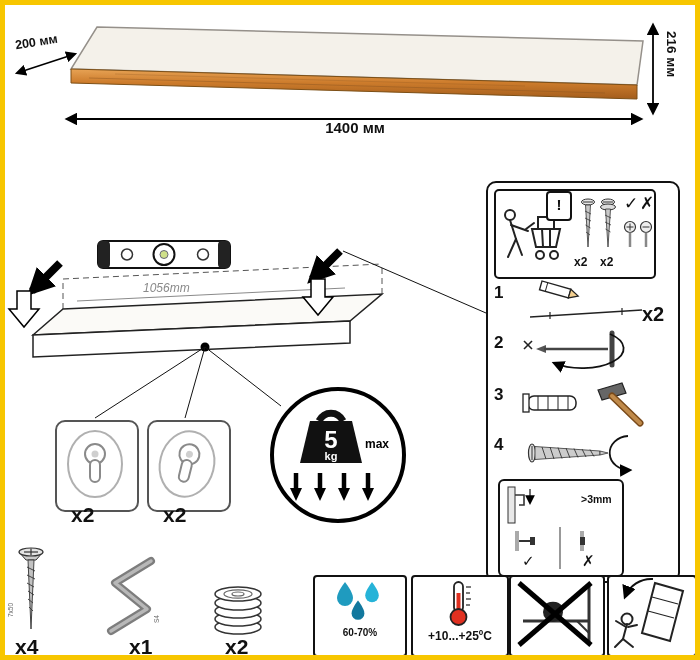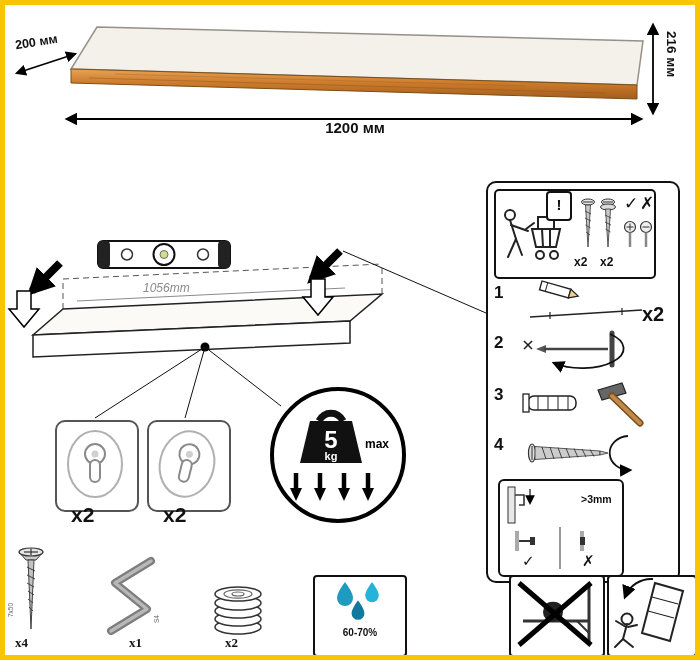--- a/index.html
+++ b/index.html
@@ -5,21 +5,21 @@
   html,body{margin:0;padding:0;background:#fff;}
   #sheet{position:relative;width:700px;height:660px;box-sizing:border-box;border:5px solid #f7c600;
          background:#fff;font-family:"Liberation Sans","DejaVu Sans",sans-serif;color:#111;overflow:hidden;}
   .abs{position:absolute;}
   .b{font-weight:bold;}
   svg{display:block;overflow:visible;}
   .panelbox{border:2.5px solid #111;border-radius:10px;background:#fff;}
   .ibox{border:2px solid #111;border-radius:5px;background:#fff;}
   .softbox{border:2px solid #555;border-radius:10px;background:#fff;}
   .qty-lg{font-weight:bold;font-size:21px;}
-  .qty-md{font-weight:bold;font-size:13px;font-family:Liberation Serif, serif;}
+  .qty-md{font-weight:bold;font-size:21px;}
   .qty-sm{font-weight:bold;font-size:12px;}
   .checkmark{font-weight:bold;font-size:17px;line-height:1;}
   .tinyrot{font-size:6.5px;color:#666;transform:rotate(-90deg);transform-origin:0 0;white-space:nowrap;}
   .stepnum{font-weight:bold;font-size:17px;}
   .condlabel{position:absolute;left:0;right:0;text-align:center;font-weight:bold;}
 </style>
 </head>
 <body>
 
 <div id="sheet">
@@ -43,21 +43,21 @@
   <svg class="abs" style="left:0;top:4px;" width="690" height="148" viewBox="0 0 690 148">
     <line x1="12" y1="64" x2="70" y2="45" stroke="#000" stroke-width="1.6" marker-start="url(#ah)" marker-end="url(#ah)"></line>
     <polygon points="92,18 638,32 632,76 66,60" fill="#f4f1ea" stroke="#95908a" stroke-width="1.5"></polygon>
     <polygon points="66,60 632,76 632,90 66,74" fill="url(#wood)" stroke="#7c4f16" stroke-width="1"></polygon>
     <line x1="84" y1="69" x2="600" y2="84" stroke="#8a5420" stroke-width="1" opacity="0.45"></line>
     <line x1="110" y1="65" x2="520" y2="77" stroke="#8a5420" stroke-width="0.8" opacity="0.35"></line>
     <line x1="62" y1="110" x2="636" y2="110" stroke="#000" stroke-width="1.8" marker-start="url(#ah)" marker-end="url(#ah)"></line>
     <line x1="648" y1="16" x2="648" y2="104" stroke="#000" stroke-width="1.8" marker-start="url(#ah)" marker-end="url(#ah)"></line>
   </svg>
   <div class="abs b" style="left:10px;top:30px;font-size:12.5px;transform:rotate(-9deg);">200 мм</div>
-  <div class="abs b" style="left:295px;top:114px;width:110px;text-align:center;font-size:15px;">1200 мм</div>
+  <div class="abs b" style="left:295px;top:114px;width:110px;text-align:center;font-size:15px;">1400 мм</div>
   <div class="abs b" style="left:674px;top:26px;font-size:13.5px;transform:rotate(90deg);transform-origin:0 0;white-space:nowrap;">216 мм</div>
 
   <svg class="abs" style="left:0;top:158px;" width="500" height="365" viewBox="0 0 500 365">
 
     <path d="M58,146 L58,116 M377,131 L377,101 M58,116 L377,101" fill="none" stroke="#555" stroke-width="1" stroke-dasharray="6 4"></path>
 
     <polygon points="28,172 58,146 377,131 345,158" fill="#fbfaf7" stroke="#222" stroke-width="1.5"></polygon>
     <polygon points="28,172 345,158 345,180 28,194" fill="#ffffff" stroke="#222" stroke-width="1.5"></polygon>
 
     <line x1="72" y1="138" x2="340" y2="125" stroke="#8a8a8a" stroke-width="1"></line>
@@ -302,20 +302,32 @@
       <g transform="translate(57,14) scale(0.85)">
           <path d="M0,-13 C0,-13 -8,-3 -8,3 a8,8 0 0 0 16,0 C8,-3 0,-13 0,-13 Z" fill="#26b3d8"></path>
         </g>
       <g transform="translate(43,32) scale(0.8)">
           <path d="M0,-13 C0,-13 -8,-3 -8,3 a8,8 0 0 0 16,0 C8,-3 0,-13 0,-13 Z" fill="#12789e"></path>
         </g>
     </svg>
     <div class="condlabel" style="top:50px;font-size:10px;">60-70%</div>
   </div>
 
+  <div class="abs ibox" style="left:406px;top:570px;width:94px;height:78px;border-radius:4px;">
+    <svg class="abs" style="left:0;top:2px;" width="90" height="48" viewBox="0 0 90 48">
+      <rect x="41" y="3" width="9" height="30" rx="4.5" fill="#fff" stroke="#222" stroke-width="1.8"></rect>
+      <rect x="43.5" y="14" width="4" height="20" fill="#e03020"></rect>
+      <circle cx="45.5" cy="38" r="8" fill="#e03020" stroke="#222" stroke-width="1.8"></circle>
+      <line x1="53" y1="8" x2="58" y2="8" stroke="#222" stroke-width="1.2"></line>
+      <line x1="53" y1="14" x2="57" y2="14" stroke="#222" stroke-width="1.2"></line>
+      <line x1="53" y1="20" x2="58" y2="20" stroke="#222" stroke-width="1.2"></line>
+      <line x1="53" y1="26" x2="57" y2="26" stroke="#222" stroke-width="1.2"></line>
+    </svg>
+    <div class="condlabel" style="top:52px;font-size:12px;">+10...+25ºC</div>
+  </div>
 
   <div class="abs ibox" style="left:504px;top:570px;width:92px;height:78px;border-radius:4px;">
     <svg width="88" height="74" viewBox="0 0 88 74">
       <line x1="78" y1="10" x2="78" y2="64" stroke="#333" stroke-width="3"></line>
       <line x1="12" y1="44" x2="78" y2="44" stroke="#333" stroke-width="3"></line>
       <line x1="66" y1="44" x2="78" y2="56" stroke="#333" stroke-width="2"></line>
       <path d="M34,30 A10,9 0 0 1 50,30" fill="none" stroke="#222" stroke-width="3.5"></path>
       <circle cx="42" cy="35" r="10" fill="#222"></circle>
       <line x1="8" y1="6" x2="80" y2="68" stroke="#000" stroke-width="5"></line>
       <line x1="80" y1="6" x2="8" y2="68" stroke="#000" stroke-width="5"></line>

